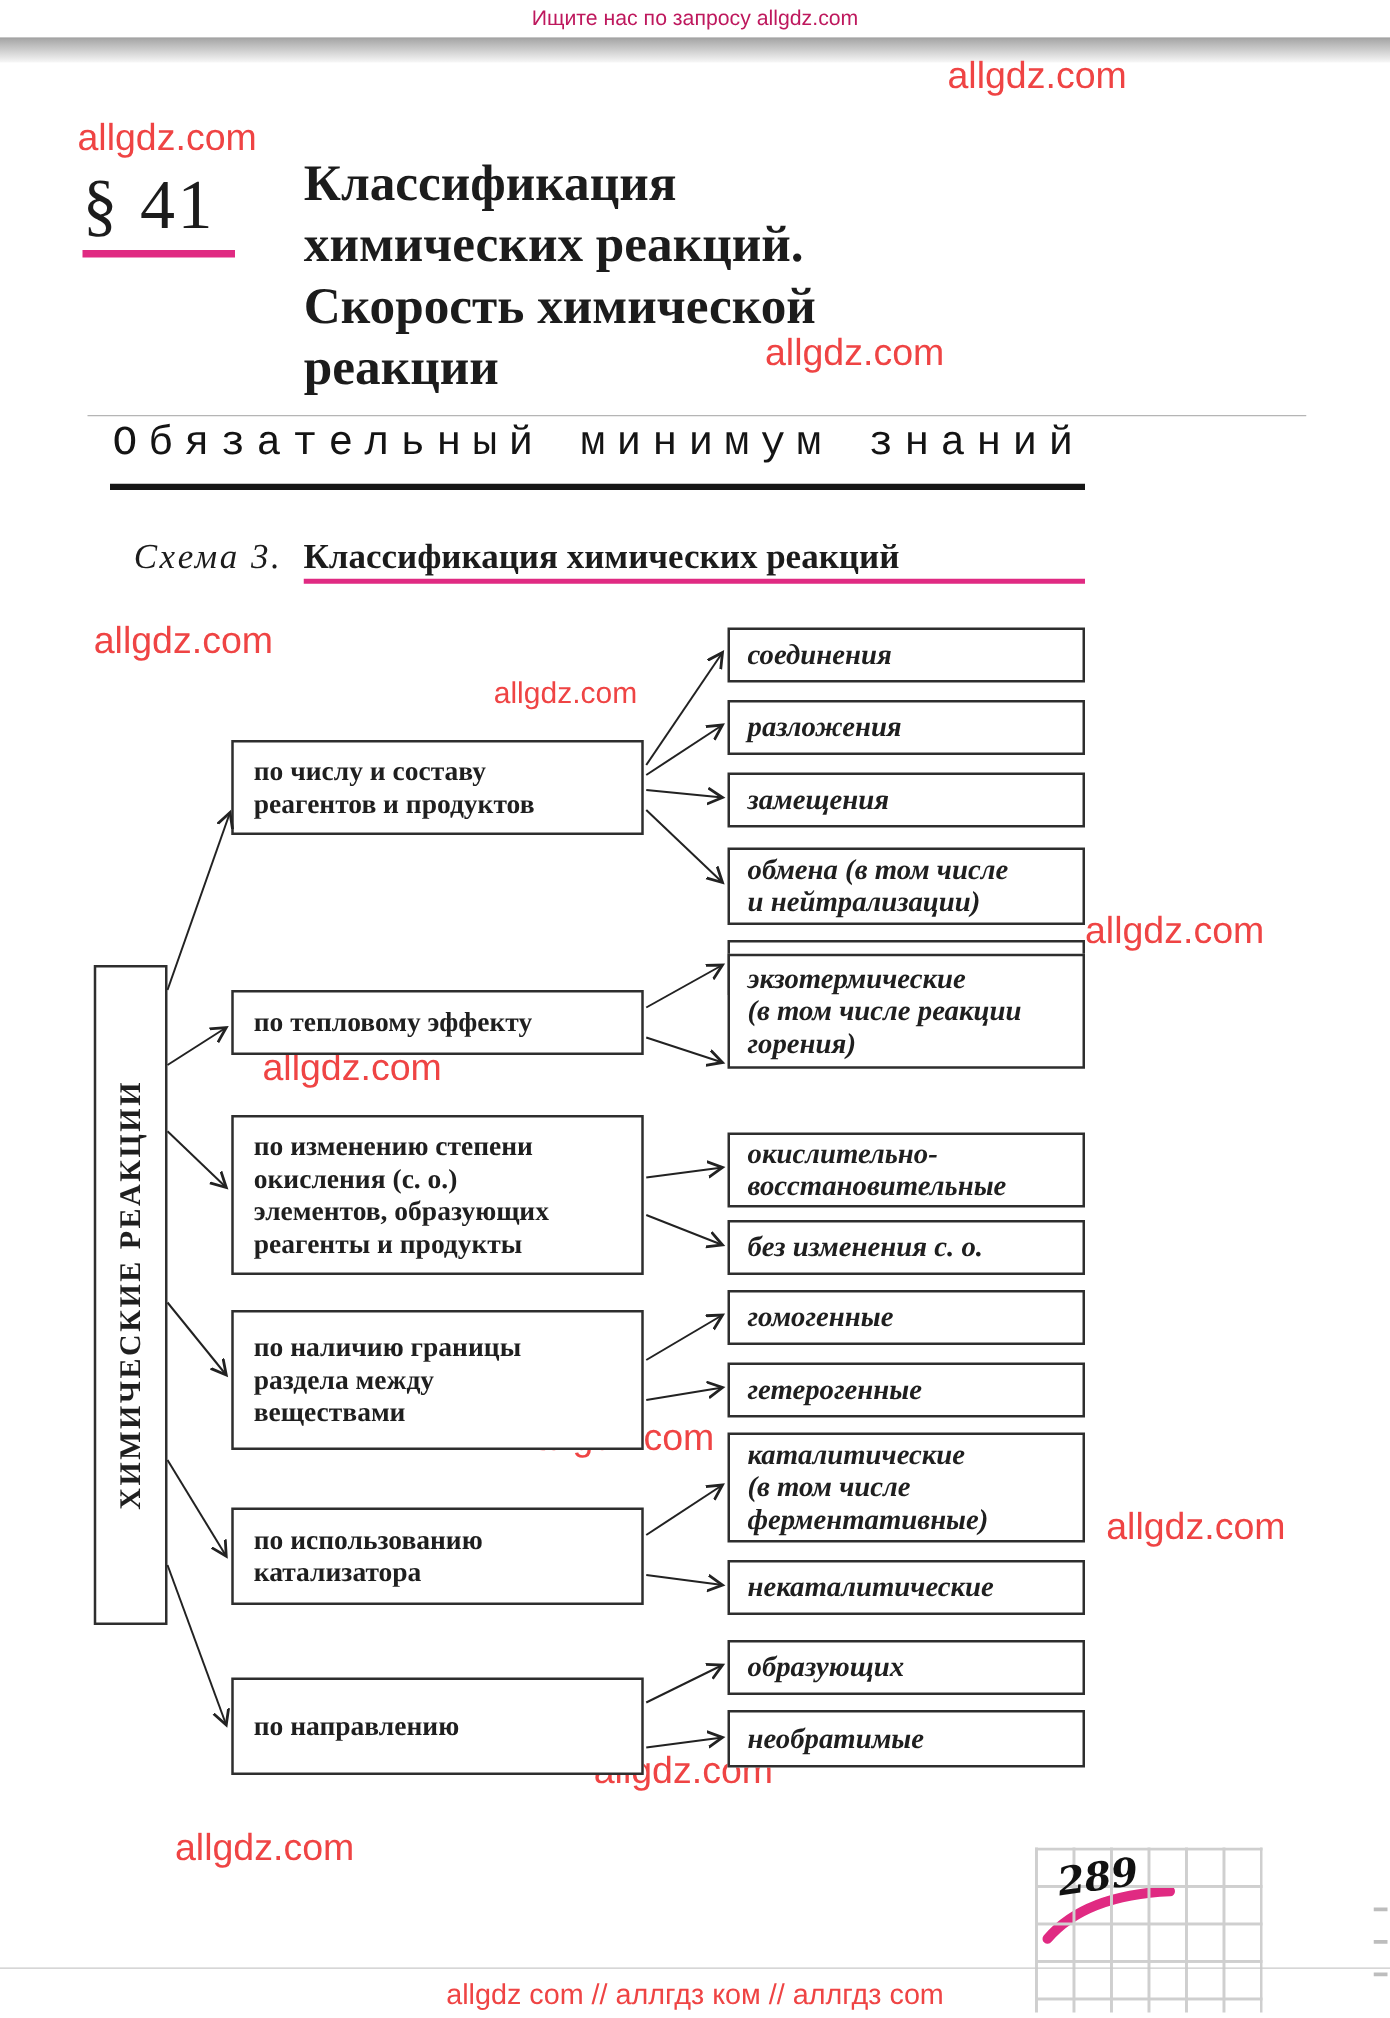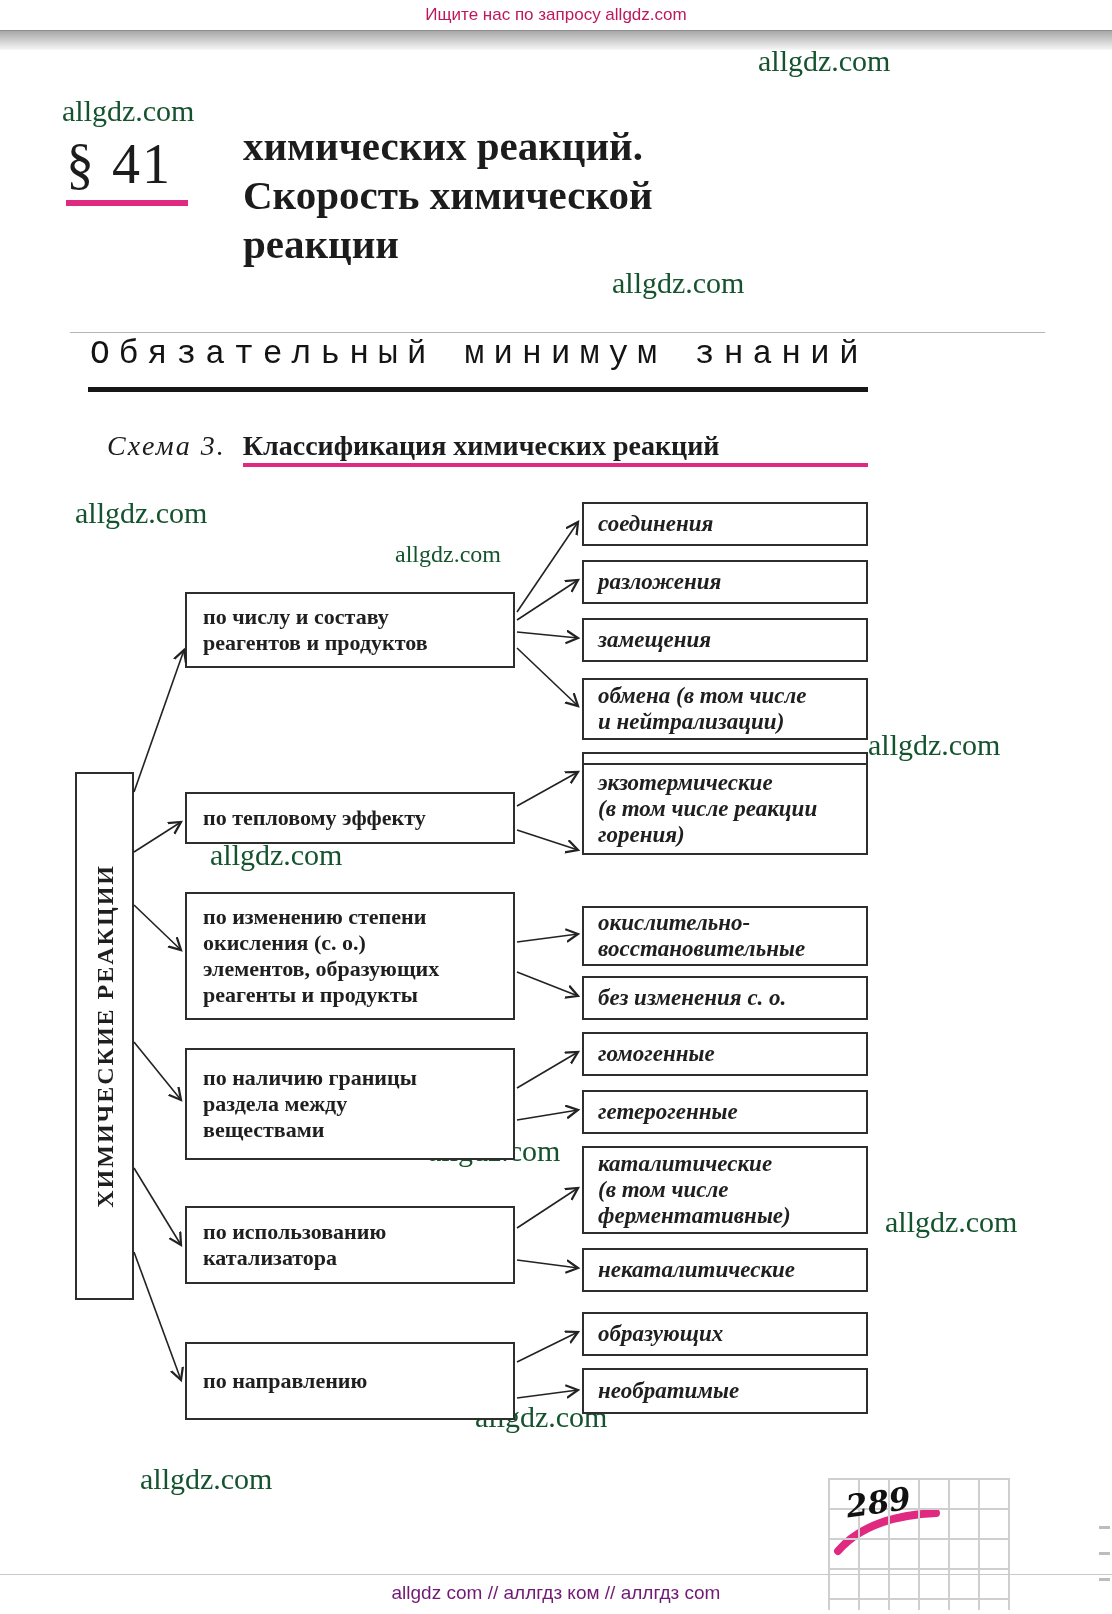--- a/index.html
+++ b/index.html
@@ -10,21 +10,21 @@
   .abs{position:absolute;}
 
   
   .top-banner{left:0;top:0;width:1112px;height:30px;background:#ffffff;
     display:flex;align-items:center;justify-content:center;}
   .top-banner span{font-family:"Liberation Sans",sans-serif;font-size:17px;color:#be185d;}
   .gray-strip{left:0;top:30px;width:1112px;height:19px;
     background:linear-gradient(to bottom,#a7a7a7,#f7f7f7);border-top:1px solid #8d8d8d;}
 
   
-  .wm{font-family:Liberation Serif, serif;color:#14532d;white-space:nowrap;}
+  .wm{font-family:Liberation Sans, sans-serif;color:#ef4444;white-space:nowrap;}
 
   
   .para-num{left:66px;top:132px;font-size:56px;font-weight:normal;letter-spacing:2px;}
   .para-underline{left:66px;top:200px;width:122px;height:6px;background:#e02a82;}
   .doc-title{left:243px;top:122px;width:560px;font-size:41px;font-weight:bold;line-height:49px;}
 
   .min-line-top{left:70px;top:332px;width:975px;height:1px;background:#b5b5b5;}
   .min-heading{left:90px;top:336px;font-family:"Liberation Mono",monospace;
     font-size:33px;letter-spacing:9px;color:#141414;white-space:nowrap;}
   .min-rule{left:88px;top:387px;width:780px;height:5px;background:#161616;}
@@ -50,21 +50,21 @@
   .grid{left:828px;top:1478px;width:182px;height:132px;
     background-image:linear-gradient(to right,#cfcfcf 2px,transparent 2px),
                      linear-gradient(to bottom,#cfcfcf 2px,transparent 2px);
     background-size:30px 30px;}
   .pagenum{left:846px;top:1484px;font-family:"DejaVu Serif",serif;font-style:italic;
     font-weight:bold;font-size:31px;transform:rotate(-8deg);color:#111;}
 
   
   .footer-sep{left:0;top:1574px;width:1112px;height:1px;background:#c9c9c9;}
   .footer-text{left:0;top:1582px;width:1112px;text-align:center;
-    font-family:"Liberation Sans",sans-serif;font-size:19px;color:#701a75;}
+    font-family:"Liberation Sans",sans-serif;font-size:23px;color:#ef4444;}
   .edge-dash{width:11px;height:3px;background:#bdbdbd;left:1099px;}
 </style>
 </head>
 <body>
 
 <div class="abs top-banner">
   <span>Ищите нас по запросу allgdz.com</span>
 </div>
 <div class="abs gray-strip"></div>
 
@@ -76,20 +76,21 @@
 <span class="abs wm" style="left:868px;top:728px;font-size:30px;">allgdz.com</span>
 <span class="abs wm" style="left:210px;top:838px;font-size:30px;">allgdz.com</span>
 <span class="abs wm" style="left:428px;top:1134px;font-size:30px;">allgdz.com</span>
 <span class="abs wm" style="left:885px;top:1205px;font-size:30px;">allgdz.com</span>
 <span class="abs wm" style="left:475px;top:1400px;font-size:30px;">allgdz.com</span>
 <span class="abs wm" style="left:140px;top:1462px;font-size:30px;">allgdz.com</span>
 
 <div class="abs para-num">§ 41</div>
 <div class="abs para-underline"></div>
 <div class="abs doc-title">
+  <div>Классификация</div>
   <div>химических реакций.</div>
   <div>Скорость химической</div>
   <div>реакции</div>
 </div>
 
 <div class="abs min-line-top"></div>
 <div class="abs min-heading">Обязательный минимум знаний</div>
 <div class="abs min-rule"></div>
 
 <div class="abs schema-line">

